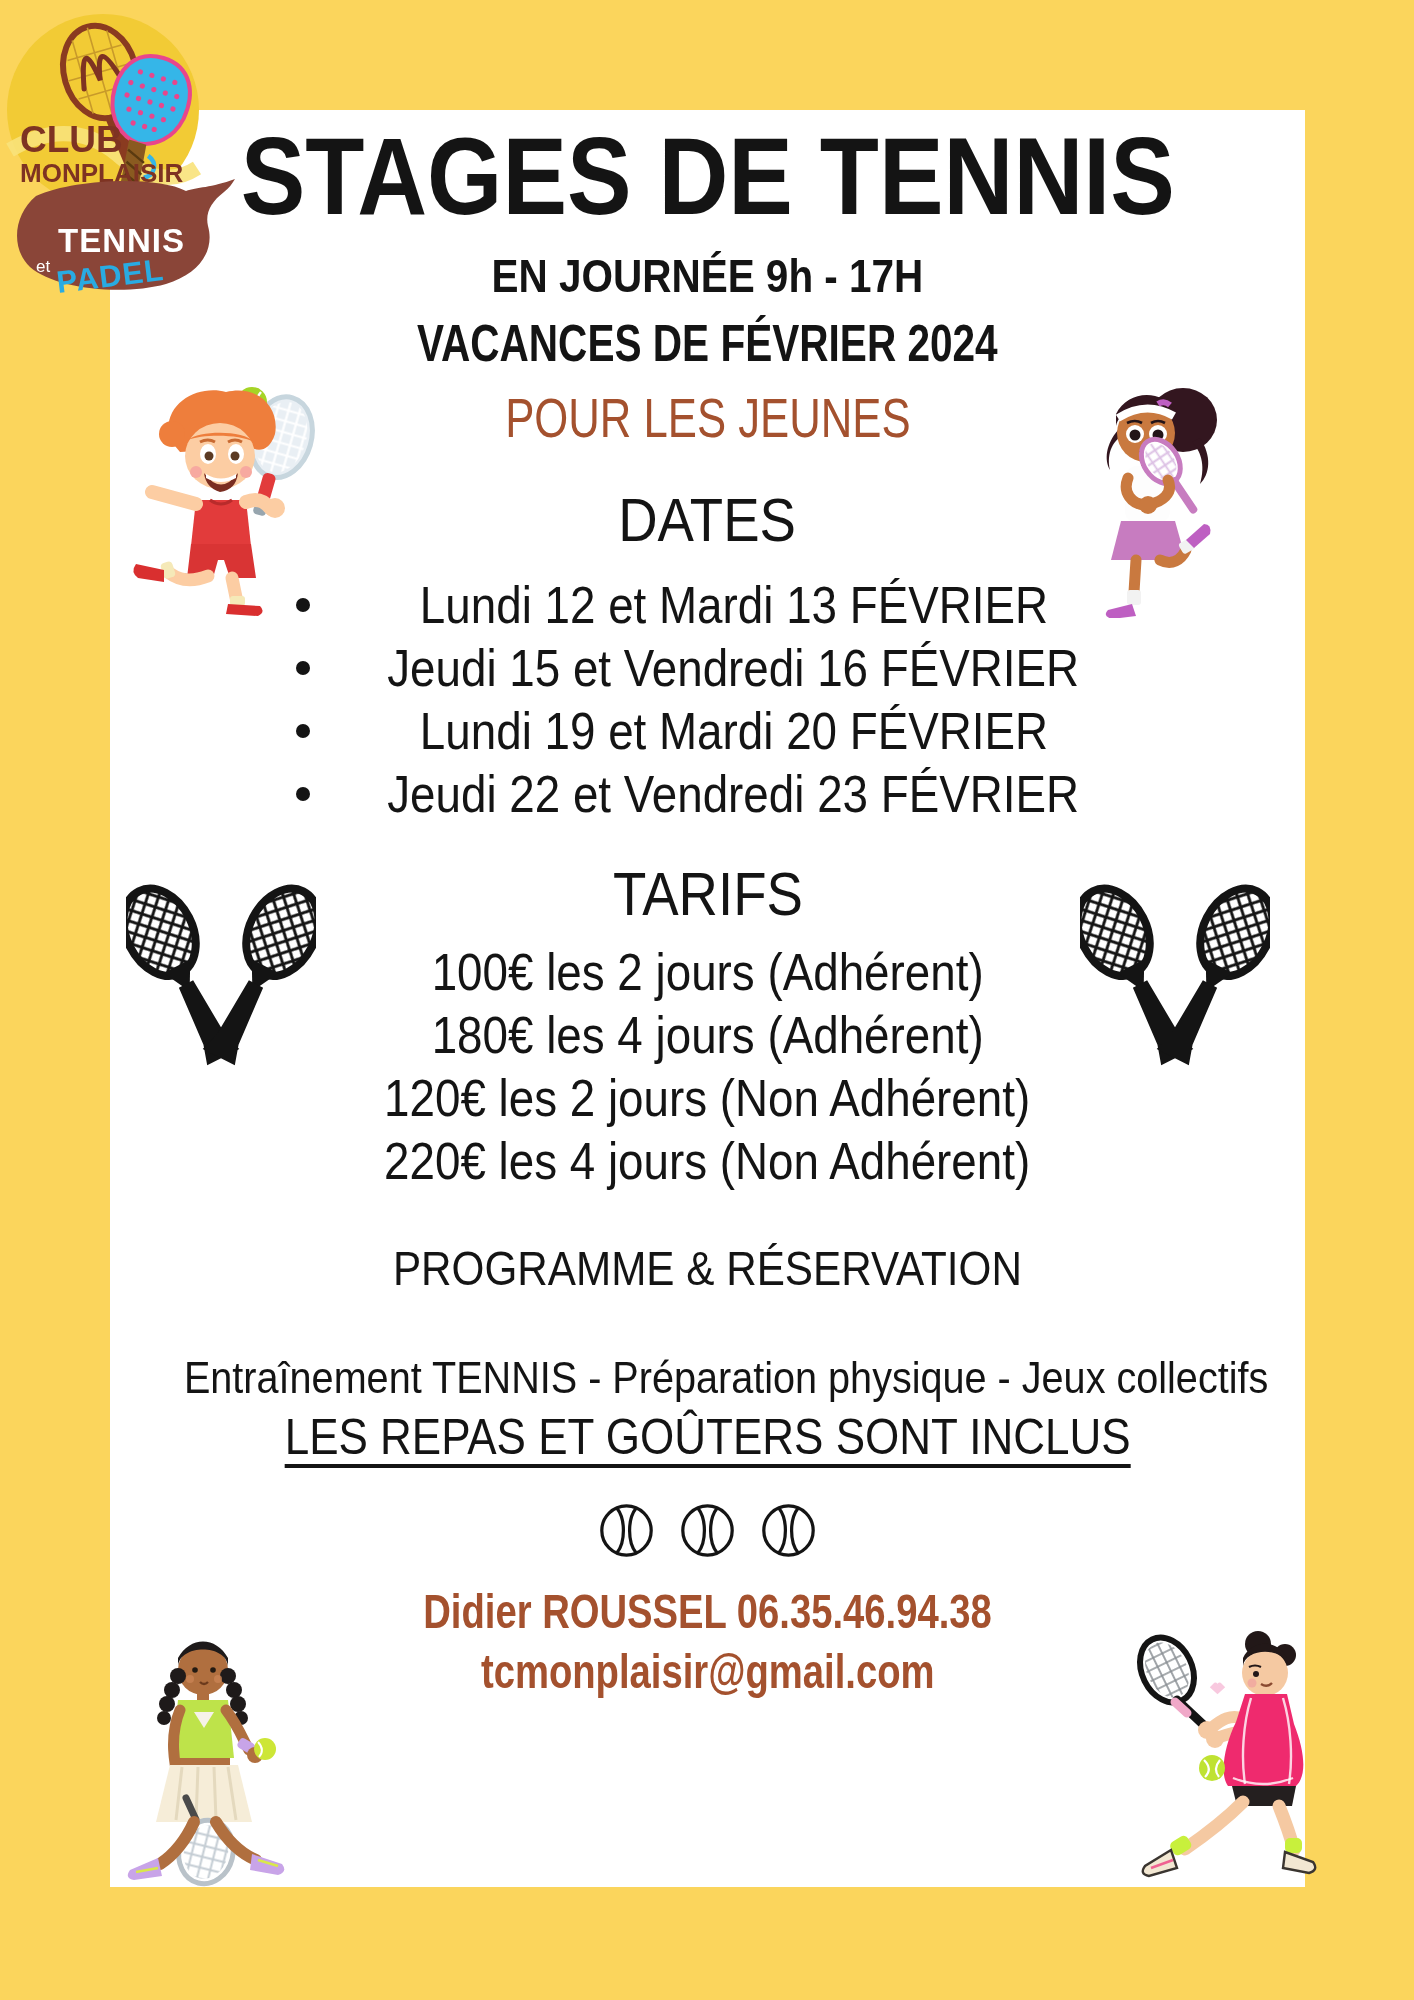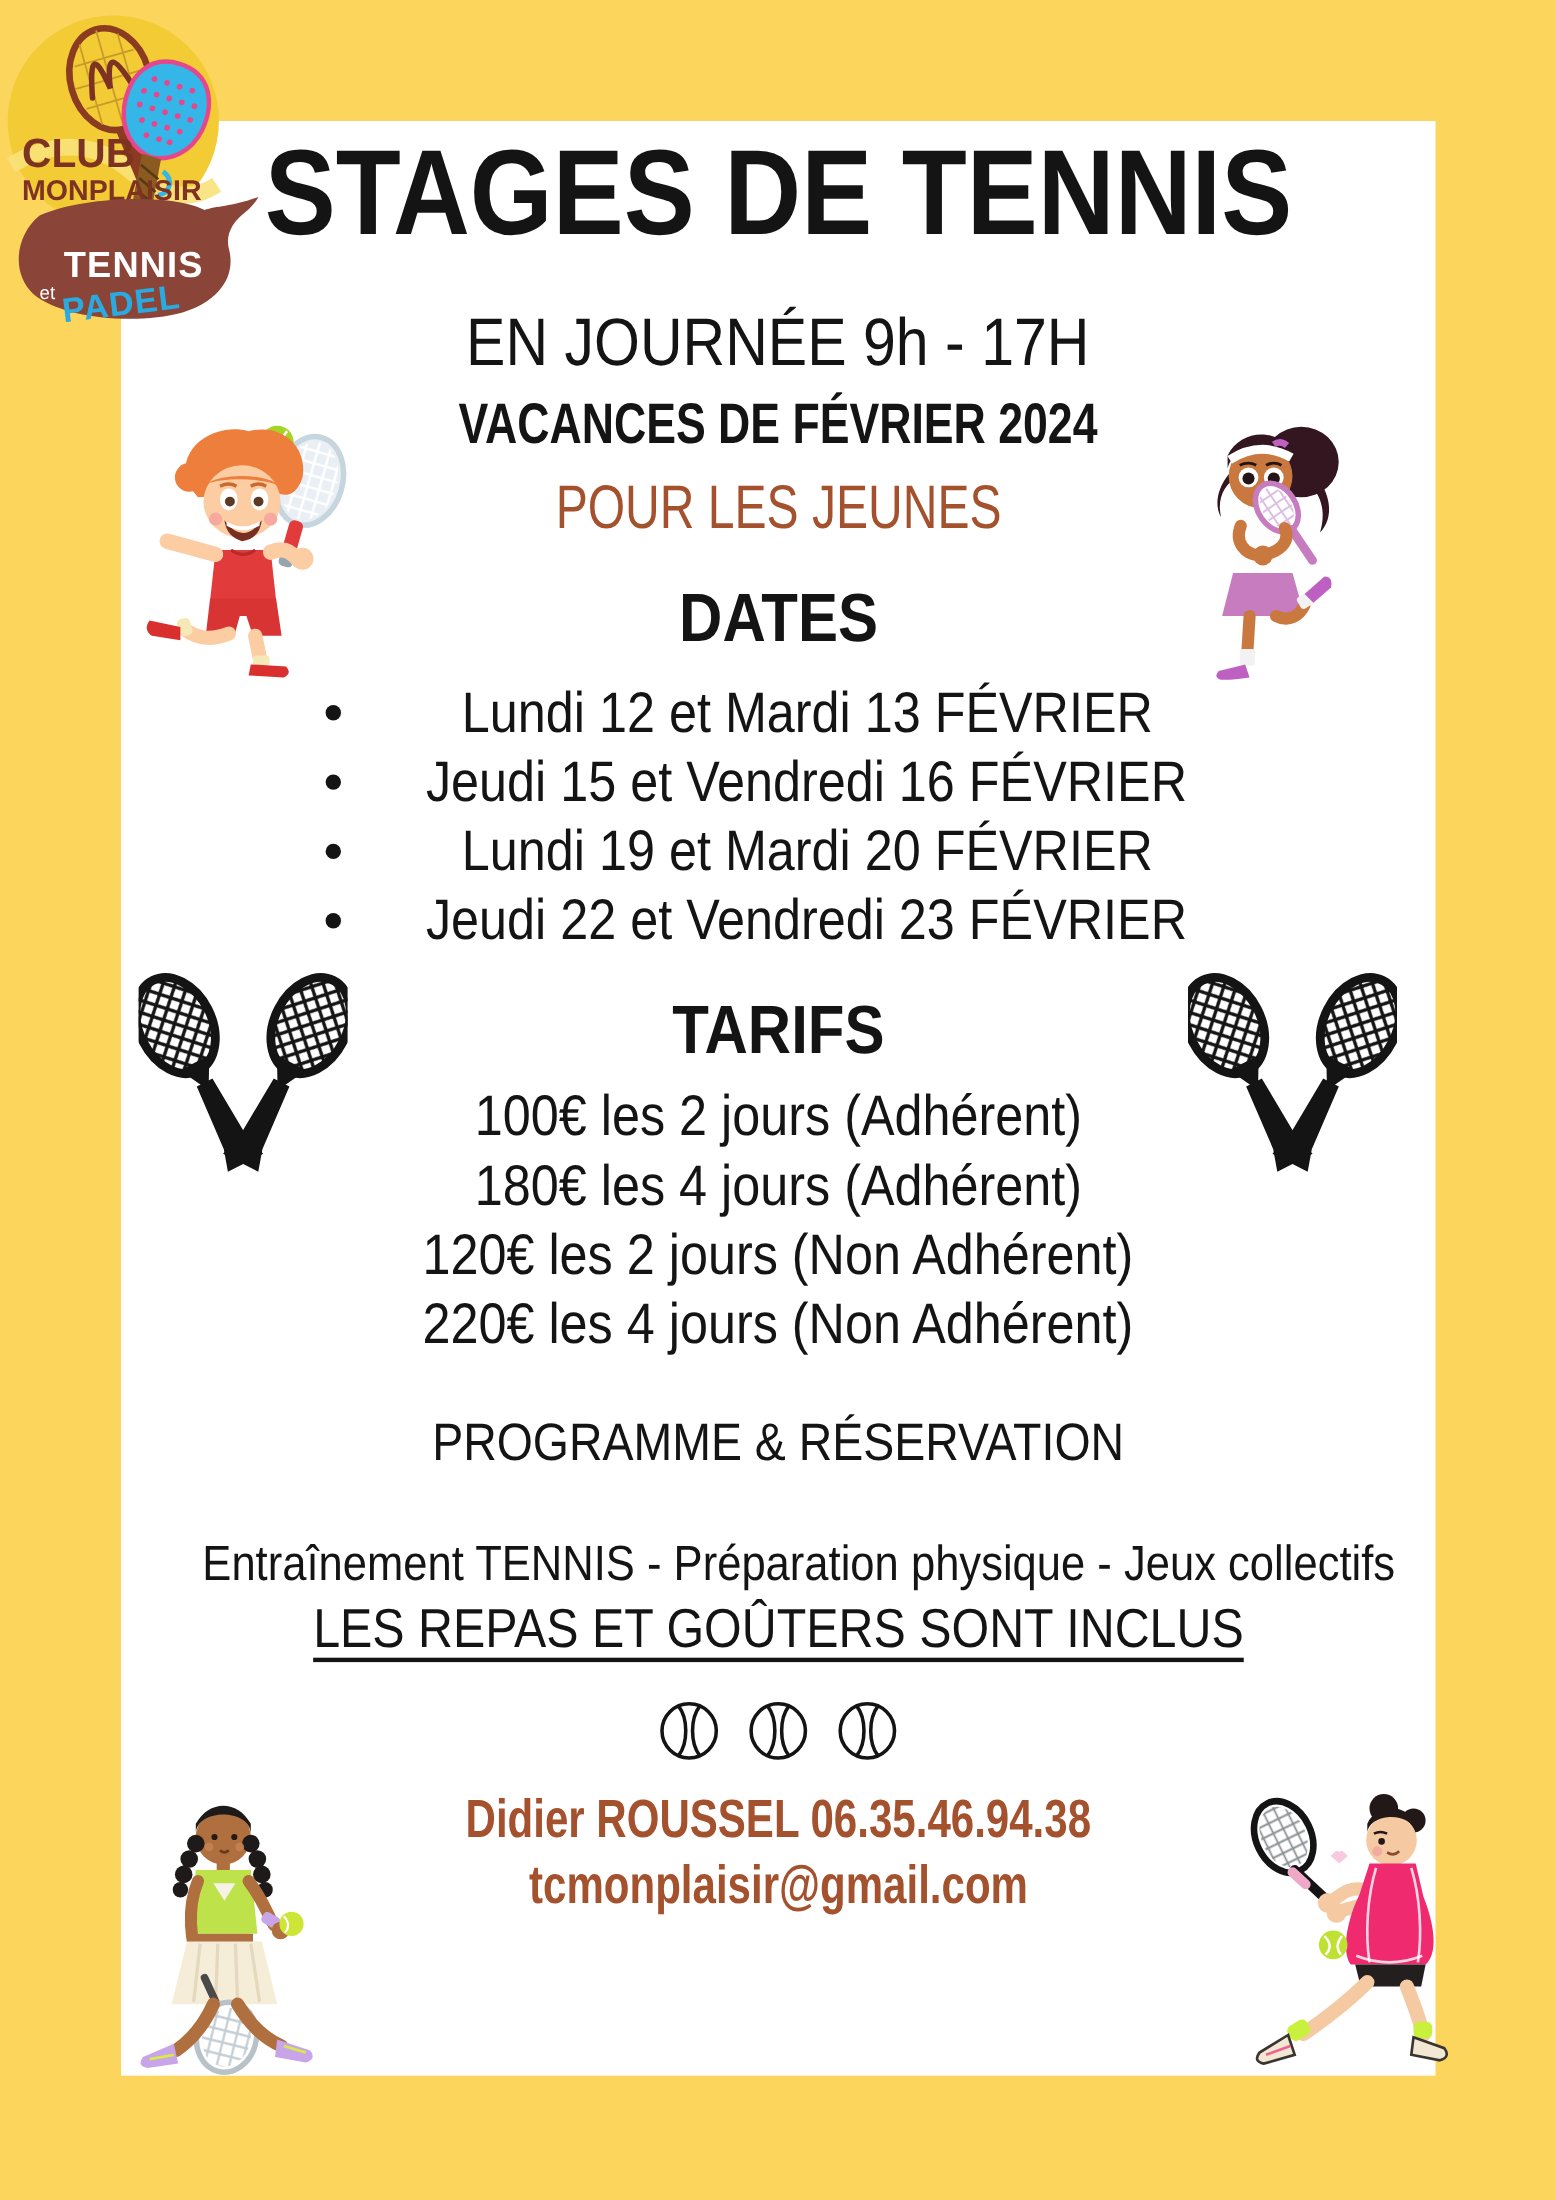--- a/index.html
+++ b/index.html
@@ -11,24 +11,24 @@
   html,body{width:1414px;height:2000px}
   body{
     position:relative;background:var(--page-yellow);overflow:hidden;
     font-family:"Liberation Sans",sans-serif;color:var(--text-black);
   }
   .panel{position:absolute;left:110px;top:110px;width:1195px;height:1777px;background:var(--panel-white)}
   .content{position:absolute;left:0;top:0;width:100%;height:100%;text-align:center}
   .cond{display:inline-block;transform:scaleX(.88);transform-origin:50% 50%;white-space:nowrap}
   .cond-tight{display:inline-block;transform:scaleX(.78);transform-origin:50% 50%;white-space:nowrap}
   .title{padding-top:10px;font-size:110px;font-weight:700;line-height:1.02;letter-spacing:0}
-  .schedule{margin-top:44px;font-size:61px;font-weight:400}
+  .schedule{margin-top:17px;font-size:46px;font-weight:700}
   .period{margin-top:10px;font-size:52px;font-weight:700}
   .audience{margin-top:12px;font-size:56px;font-weight:400;color:var(--accent-brown)}
-  .section-h{font-size:62px;font-weight:700}
+  .section-h{font-size:62px;font-weight:400}
   .dates-h{margin-top:34px}
   .dates-list{margin-top:24px;display:inline-block;text-align:center;list-style:none}
   .dates-list li{position:relative;padding-left:52px;font-size:52px;line-height:52px;margin-bottom:11px;font-weight:400}
   .dates-list li::before{content:"";position:absolute;left:8px;top:19px;width:14px;height:14px;border-radius:50%;background:var(--text-black)}
   .tarifs-h{margin-top:27px}
   .tarifs-sub{margin-top:40px;font-size:58px;font-weight:700;color:var(--accent-brown)}
   .prices{margin-top:12px}
   .prices p{font-size:52px;line-height:63px;font-weight:400}
   .prog-h{margin-top:48px;font-size:48px;font-weight:400}
   .activities{margin-top:56px;font-size:45px;font-weight:400}

